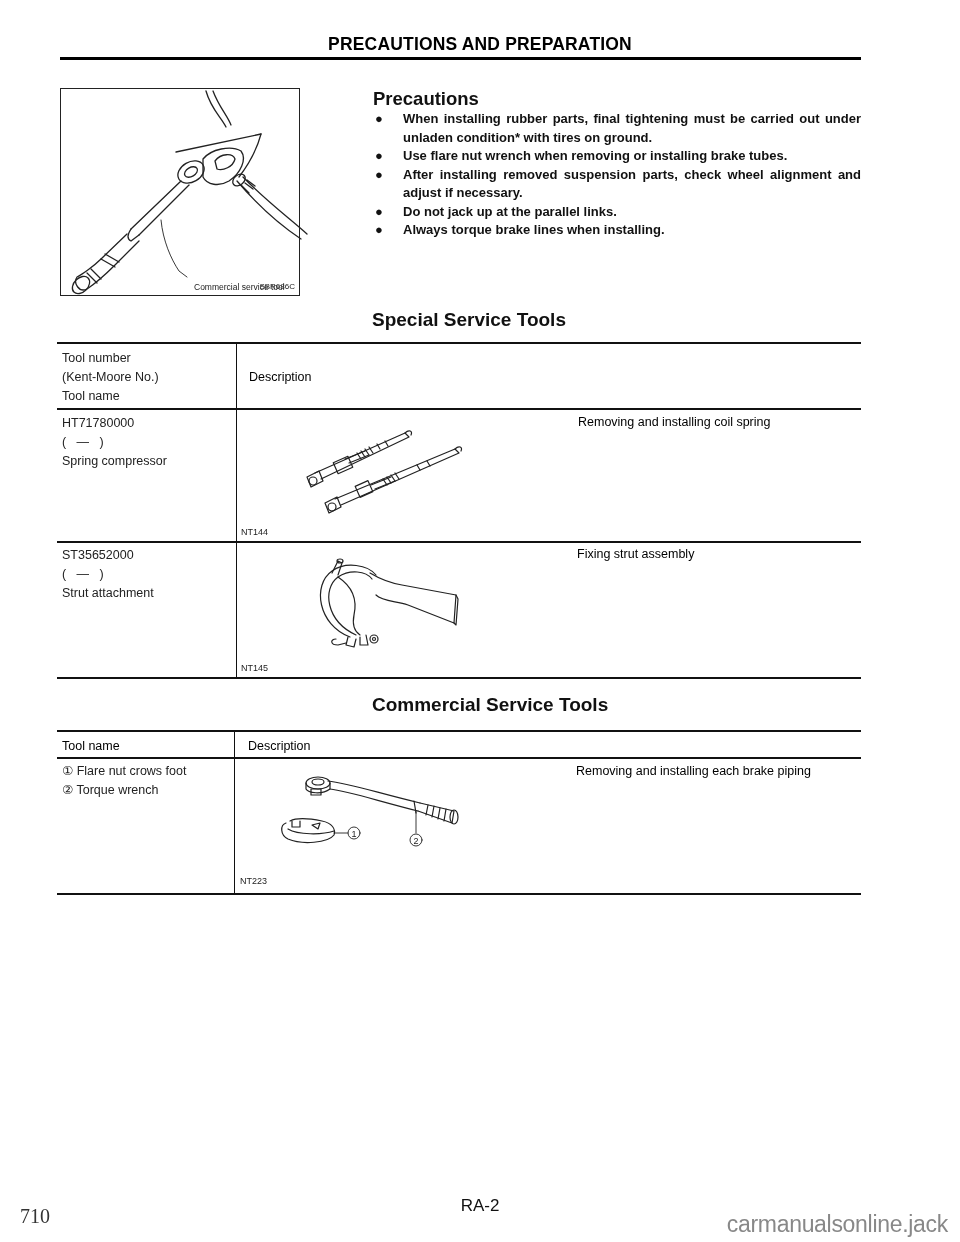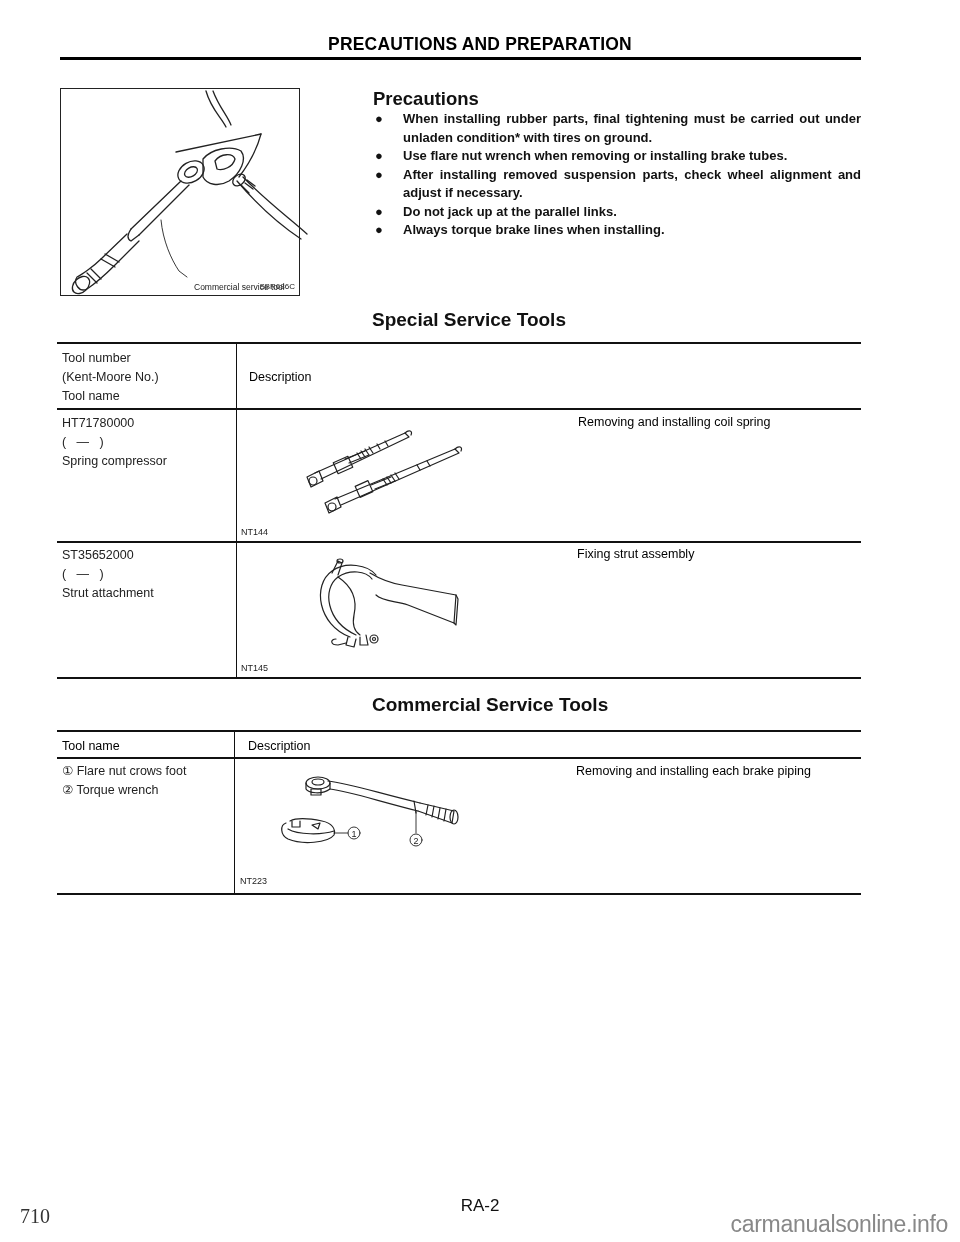--- a/index.html
+++ b/index.html
@@ -250,13 +250,13 @@
       </g>
       <text x="76" y="63.5" font-size="9" text-anchor="middle" fill="#222" font-family="Liberation Sans, sans-serif">1</text>
       <text x="138" y="70.5" font-size="9" text-anchor="middle" fill="#222" font-family="Liberation Sans, sans-serif">2</text>
     </svg>
     <div class="nt-code" style="left:240px; top:876px">NT223</div>
   </div>
 </div>
 
 <div id="page-number" class="abs">710</div>
 <div id="section-code" class="abs">RA-2</div>
-<div id="watermark" class="abs">carmanualsonline.info</div>
+<div id="watermark" class="abs">carmanualsonline.jack</div>
 
 </body></html>

